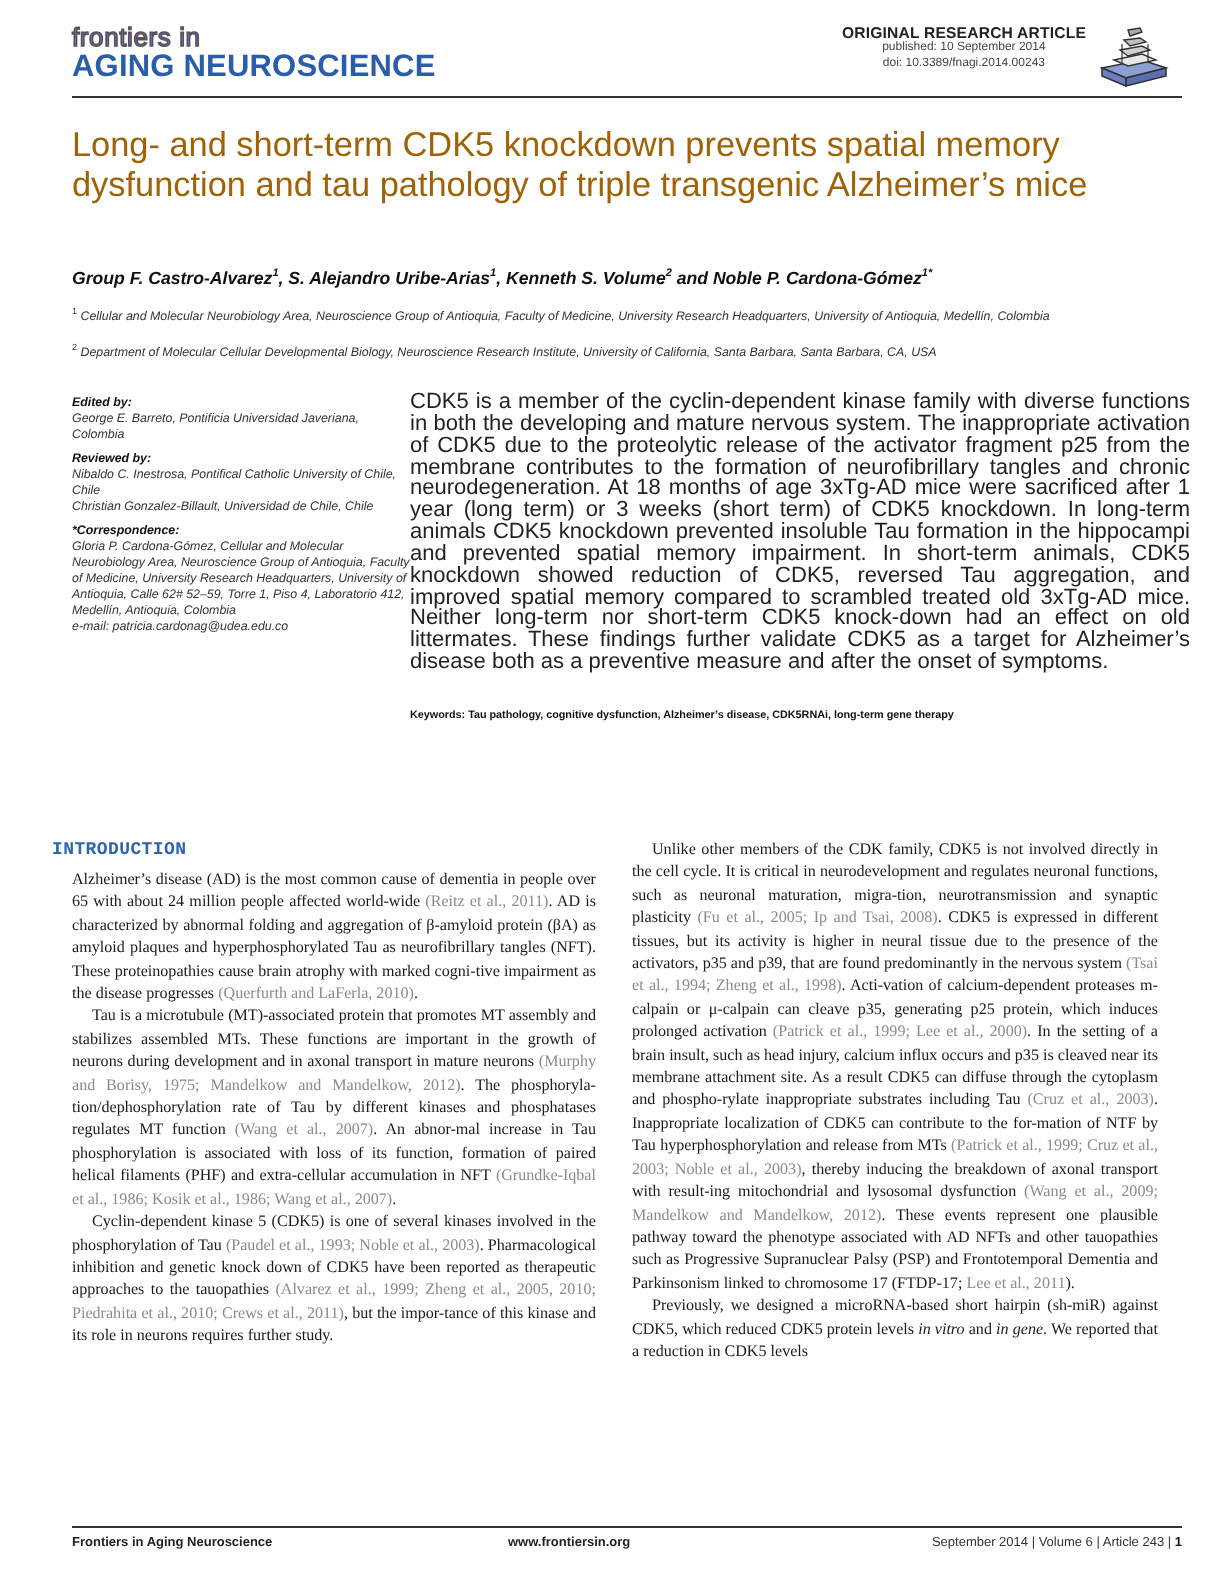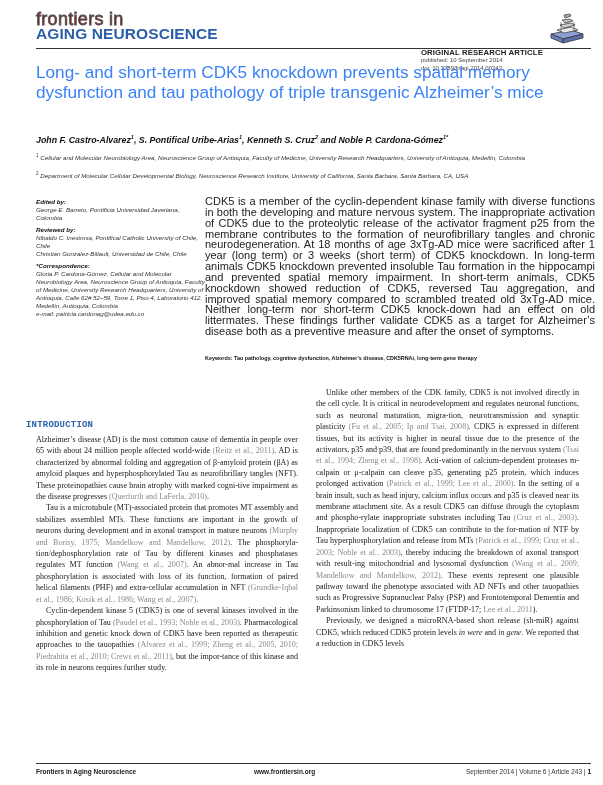--- a/index.html
+++ b/index.html
@@ -1,51 +1,51 @@
 <!DOCTYPE html>
 <html><head>
 <meta charset="utf-8">
 <style>
   * { box-sizing: border-box; margin: 0; padding: 0; }
   html, body { width: 603px; height: 785px; background: #ffffff; overflow: hidden; }
   body { position: relative; font-family: "Liberation Sans", sans-serif; color: #1a1a1a; }
 
   
   .masthead { position: absolute; left: 36px; top: 12px; }
-  .mast-frontiers { font-family: "Liberation Sans", sans-serif; font-size: 18px; line-height: 14px; color: #7f1d1d;
+  .mast-frontiers { font-family: "Liberation Sans", sans-serif; font-size: 13px; line-height: 14px; color: #8b5cf6;
     -webkit-text-stroke: 0.8px #555; letter-spacing: 0.3px; font-weight: normal; }
   .mast-journal { font-family: "Liberation Sans", sans-serif; font-weight: bold; font-size: 15.5px; line-height: 16px; color: #2a5ea8; letter-spacing: 0.1px; }
   .header-rule { position: absolute; left: 36px; right: 12px; top: 48px; height: 0; border-top: 1.2px solid #333; }
-  .art-info { position: absolute; right: 60px; top: 12px; text-align: left; margin-top: 36px; }
+  .art-info { position: absolute; right: 60px; top: 12px; text-align: center; }
   .art-type { font-weight: bold; font-size: 7.8px; color: #222; letter-spacing: 0.1px; }
   .art-pub, .art-doi { font-size: 6px; color: #444; line-height: 7.5px; }
   .logo-icon { position: absolute; right: 18px; top: 12px; width: 36px; height: 32px; }
 
   
-  .title { position: absolute; left: 36px; top: 62px; width: 540px; font-size: 17.2px; line-height: 20px; color: #3b82f6; font-weight: normal; }
+  .title { position: absolute; left: 36px; top: 62px; width: 540px; font-size: 17.2px; line-height: 20px; color: #a16207; font-weight: normal; }
   .authors { position: absolute; left: 36px; top: 134px; font-size: 8.8px; font-weight: bold; font-style: italic; color: #111; white-space: nowrap; }
   .authors sup { font-size: 5.5px; }
   .affil { position: absolute; left: 36px; font-size: 6.2px; font-style: italic; color: #333; line-height: 8px; width: 540px; }
   .affil sup { font-size: 4.5px; font-style: normal; }
   .affil-1 { top: 152px; }
   .affil-2 { top: 170px; }
 
   
   .side { position: absolute; left: 36px; top: 198px; width: 170px; font-size: 6.2px; line-height: 8.1px; font-style: italic; color: #333; }
   .side-h { font-weight: bold; color: #111; margin-top: 3.5px; }
   .side-h:first-child { margin-top: 0; }
 
   
   .abstract { position: absolute; left: 205px; top: 196px; width: 390px; font-size: 11px; line-height: 10.85px; color: #222; text-align: justify; }
   .keywords { position: absolute; left: 205px; top: 355px; width: 390px; font-size: 5.4px; color: #111; font-weight: bold; white-space: nowrap; }
 
   
   .col { position: absolute; top: 410px; font-family: "Liberation Serif", serif; font-size: 8.05px; line-height: 11.4px; color: #1a1a1a; text-align: justify; hyphens: manual; }
   .col-left { left: 36px; width: 262px; top: 434px; }
-  .col-right { left: 316px; width: 263px; top: 387px; }
+  .col-right { left: 316px; width: 263px; top: 419px; }
   .sec-head { position: absolute; left: 26px; top: 420px; font-family: Liberation Mono, monospace; font-weight: bold; font-size: 9px; color: #2e65ab; letter-spacing: 0.2px; }
   .col p { text-indent: 10px; margin: 0; }
   .col p.noindent { text-indent: 0; }
   .cite { color: #8a8a8a; }
   .ital { font-style: italic; }
 
   
   .footer-rule { position: absolute; left: 36px; right: 12px; top: 763px; border-top: 1.2px solid #333; }
   .footer { position: absolute; left: 36px; right: 12px; top: 768px; font-size: 6.5px; color: #222; }
   .foot-left { position: absolute; left: 0; font-weight: bold; }
@@ -76,21 +76,21 @@
   <polygon points="13,8 21,7 24,9 16,11" fill="#bdbdbd" stroke="#333" stroke-width="0.7"></polygon>
   <polygon points="15,3 21,2 22,4 16,6" fill="#aaa" stroke="#333" stroke-width="0.7"></polygon>
   <line x1="12" y1="10" x2="12" y2="20" stroke="#333" stroke-width="0.6"></line>
   <line x1="25" y1="10" x2="25" y2="19" stroke="#333" stroke-width="0.6"></line>
 </svg>
 
 <div class="header-rule"></div>
 
 <h1 class="title">Long- and short-term CDK5 knockdown prevents spatial memory dysfunction and tau pathology of triple transgenic Alzheimer’s mice</h1>
 
-<div class="authors" id="authors"><span>John F. Castro-Alvarez</span><sup>1</sup>, <span>S. Pontifical Uribe-Arias</span><sup>1</sup>, <span>Kenneth S. Cruz</span><sup>2</sup> and <span>Noble P. Cardona-Gómez</span><sup>1*</sup></div>
+<div class="authors" id="authors"><span>Group F. Castro-Alvarez</span><sup>1</sup>, <span>S. Alejandro Uribe-Arias</span><sup>1</sup>, <span>Kenneth S. Volume</span><sup>2</sup> and <span>Noble P. Cardona-Gómez</span><sup>1*</sup></div>
 
 <div class="affil affil-1">
   <sup>1</sup>
   <span>Cellular and Molecular Neurobiology Area, Neuroscience Group of Antioquia, Faculty of Medicine, University Research Headquarters, University of Antioquia, Medellín, Colombia</span>
 </div>
 <div class="affil affil-2">
   <sup>2</sup>
   <span>Department of Molecular Cellular Developmental Biology, Neuroscience Research Institute, University of California, Santa Barbara, Santa Barbara, CA, USA</span>
 </div>
 
@@ -112,21 +112,21 @@
 </div>
 
 <h2 class="sec-head">INTRODUCTION</h2>
 <div class="col col-left" id="col-left">
     <p class="noindent"><span>Alzheimer’s disease (AD) is the most common cause of dementia in people over 65 with about 24 million people affected world-wide </span><span class="cite">(Reitz et al., 2011)</span><span>. AD is characterized by abnormal folding and aggregation of β-amyloid protein (βA) as amyloid plaques and hyperphosphorylated Tau as neurofibrillary tangles (NFT). These proteinopathies cause brain atrophy with marked cogni-tive impairment as the disease progresses </span><span class="cite">(Querfurth and LaFerla, 2010)</span><span>.</span></p>
     <p><span>Tau is a microtubule (MT)-associated protein that promotes MT assembly and stabilizes assembled MTs. These functions are important in the growth of neurons during development and in axonal transport in mature neurons </span><span class="cite">(Murphy and Borisy, 1975; Mandelkow and Mandelkow, 2012)</span><span>. The phosphoryla-tion/dephosphorylation rate of Tau by different kinases and phosphatases regulates MT function </span><span class="cite">(Wang et al., 2007)</span><span>. An abnor-mal increase in Tau phosphorylation is associated with loss of its function, formation of paired helical filaments (PHF) and extra-cellular accumulation in NFT </span><span class="cite">(Grundke-Iqbal et al., 1986; Kosik et al., 1986; Wang et al., 2007)</span><span>.</span></p>
     <p><span>Cyclin-dependent kinase 5 (CDK5) is one of several kinases involved in the phosphorylation of Tau </span><span class="cite">(Paudel et al., 1993; Noble et al., 2003)</span><span>. Pharmacological inhibition and genetic knock down of CDK5 have been reported as therapeutic approaches to the tauopathies </span><span class="cite">(Alvarez et al., 1999; Zheng et al., 2005, 2010; Piedrahita et al., 2010; Crews et al., 2011)</span><span>, but the impor-tance of this kinase and its role in neurons requires further study.</span></p>
   </div>
 <div class="col col-right" id="col-right">
     <p><span>Unlike other members of the CDK family, CDK5 is not involved directly in the cell cycle. It is critical in neurodevelopment and regulates neuronal functions, such as neuronal maturation, migra-tion, neurotransmission and synaptic plasticity </span><span class="cite">(Fu et al., 2005; Ip and Tsai, 2008)</span><span>. CDK5 is expressed in different tissues, but its activity is higher in neural tissue due to the presence of the activators, p35 and p39, that are found predominantly in the nervous system </span><span class="cite">(Tsai et al., 1994; Zheng et al., 1998)</span><span>. Acti-vation of calcium-dependent proteases m-calpain or μ-calpain can cleave p35, generating p25 protein, which induces prolonged activation </span><span class="cite">(Patrick et al., 1999; Lee et al., 2000)</span><span>. In the setting of a brain insult, such as head injury, calcium influx occurs and p35 is cleaved near its membrane attachment site. As a result CDK5 can diffuse through the cytoplasm and phospho-rylate inappropriate substrates including Tau </span><span class="cite">(Cruz et al., 2003)</span><span>. Inappropriate localization of CDK5 can contribute to the for-mation of NTF by Tau hyperphosphorylation and release from MTs </span><span class="cite">(Patrick et al., 1999; Cruz et al., 2003; Noble et al., 2003)</span><span>, thereby inducing the breakdown of axonal transport with result-ing mitochondrial and lysosomal dysfunction </span><span class="cite">(Wang et al., 2009; Mandelkow and Mandelkow, 2012)</span><span>. These events represent one plausible pathway toward the phenotype associated with AD NFTs and other tauopathies such as Progressive Supranuclear Palsy (PSP) and Frontotemporal Dementia and Parkinsonism linked to chromosome 17 (FTDP-17; </span><span class="cite">Lee et al., 2011</span><span>).</span></p>
-    <p><span>Previously, we designed a microRNA-based short release (sh-miR) against CDK5, which reduced CDK5 protein levels </span><span class="ital">in were</span><span> and </span><span class="ital">in gene</span><span>. We reported that a reduction in CDK5 levels</span></p>
+    <p><span>Previously, we designed a microRNA-based short hairpin (sh-miR) against CDK5, which reduced CDK5 protein levels </span><span class="ital">in vitro</span><span> and </span><span class="ital">in gene</span><span>. We reported that a reduction in CDK5 levels</span></p>
   </div>
 
 <div class="footer-rule"></div>
 <div class="footer">
   <span class="foot-left">Frontiers in Aging Neuroscience</span>
   <span class="foot-mid">www.frontiersin.org</span>
   <span class="foot-right"><span>September 2014 | Volume 6 | Article 243 | </span><b>1</b></span>
 </div>
 
 </body></html>

